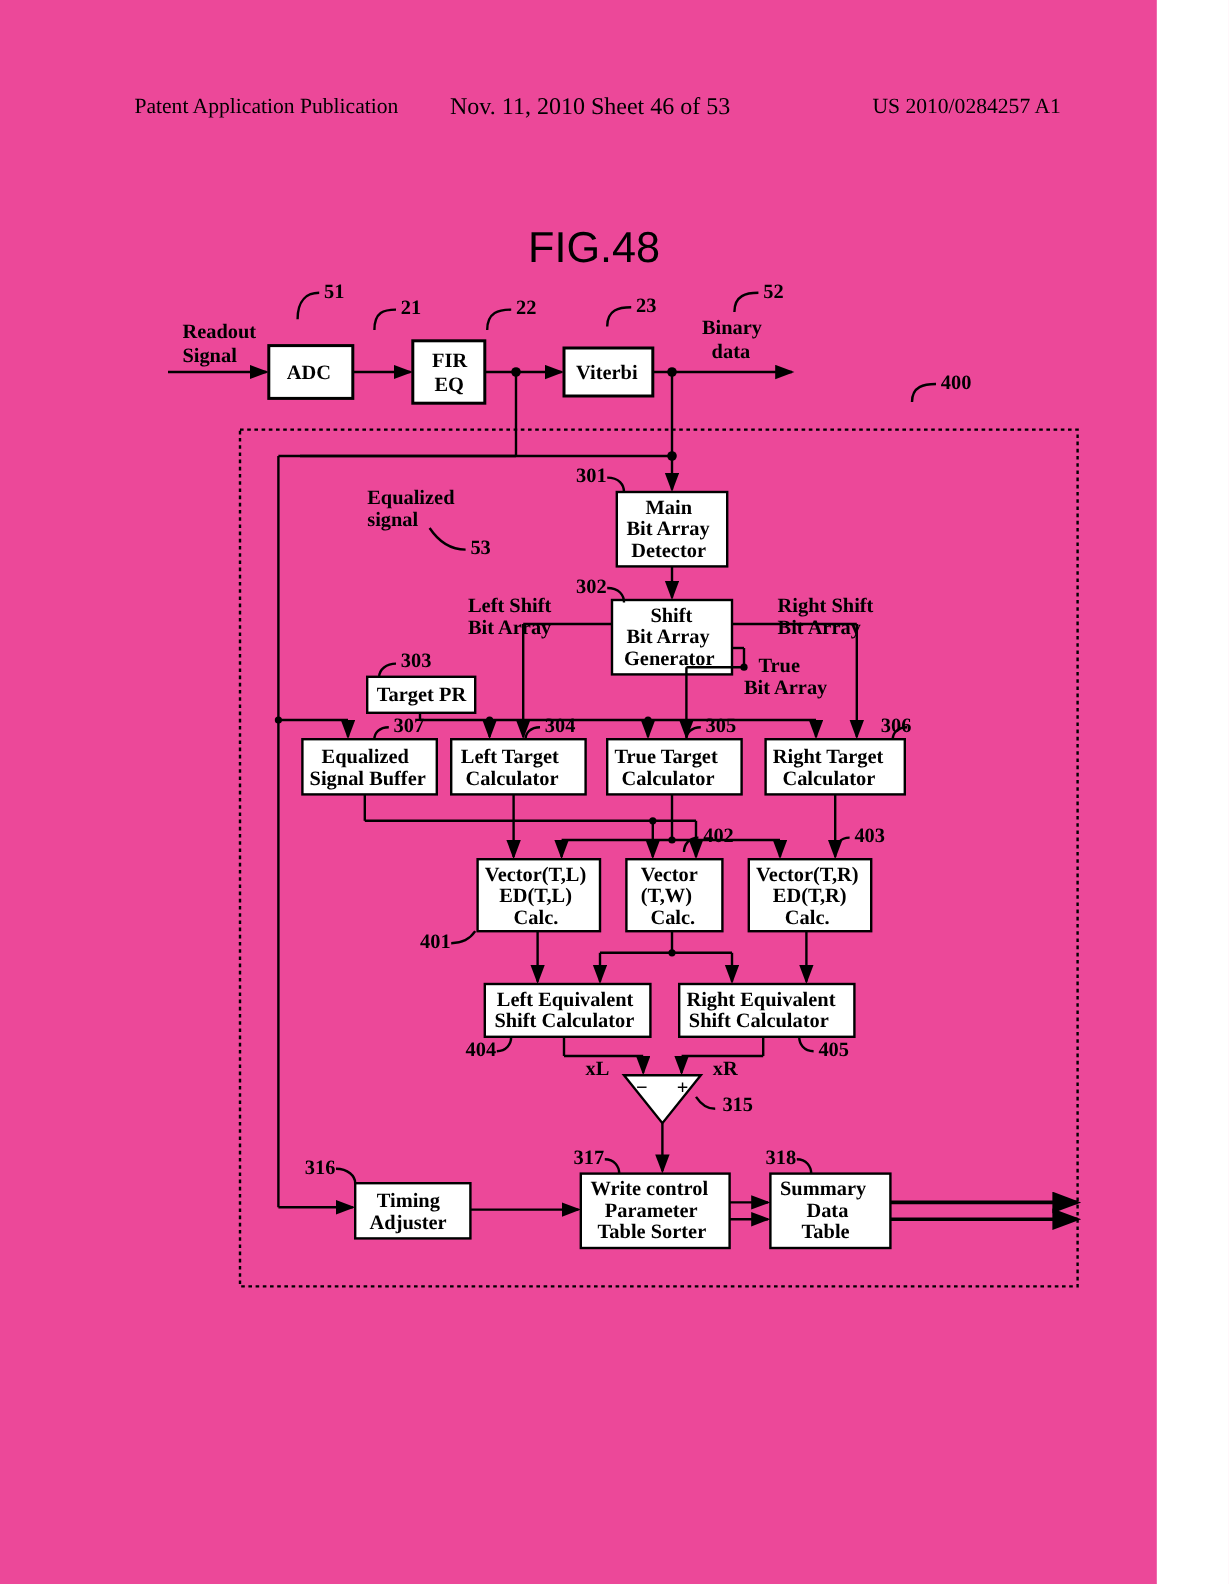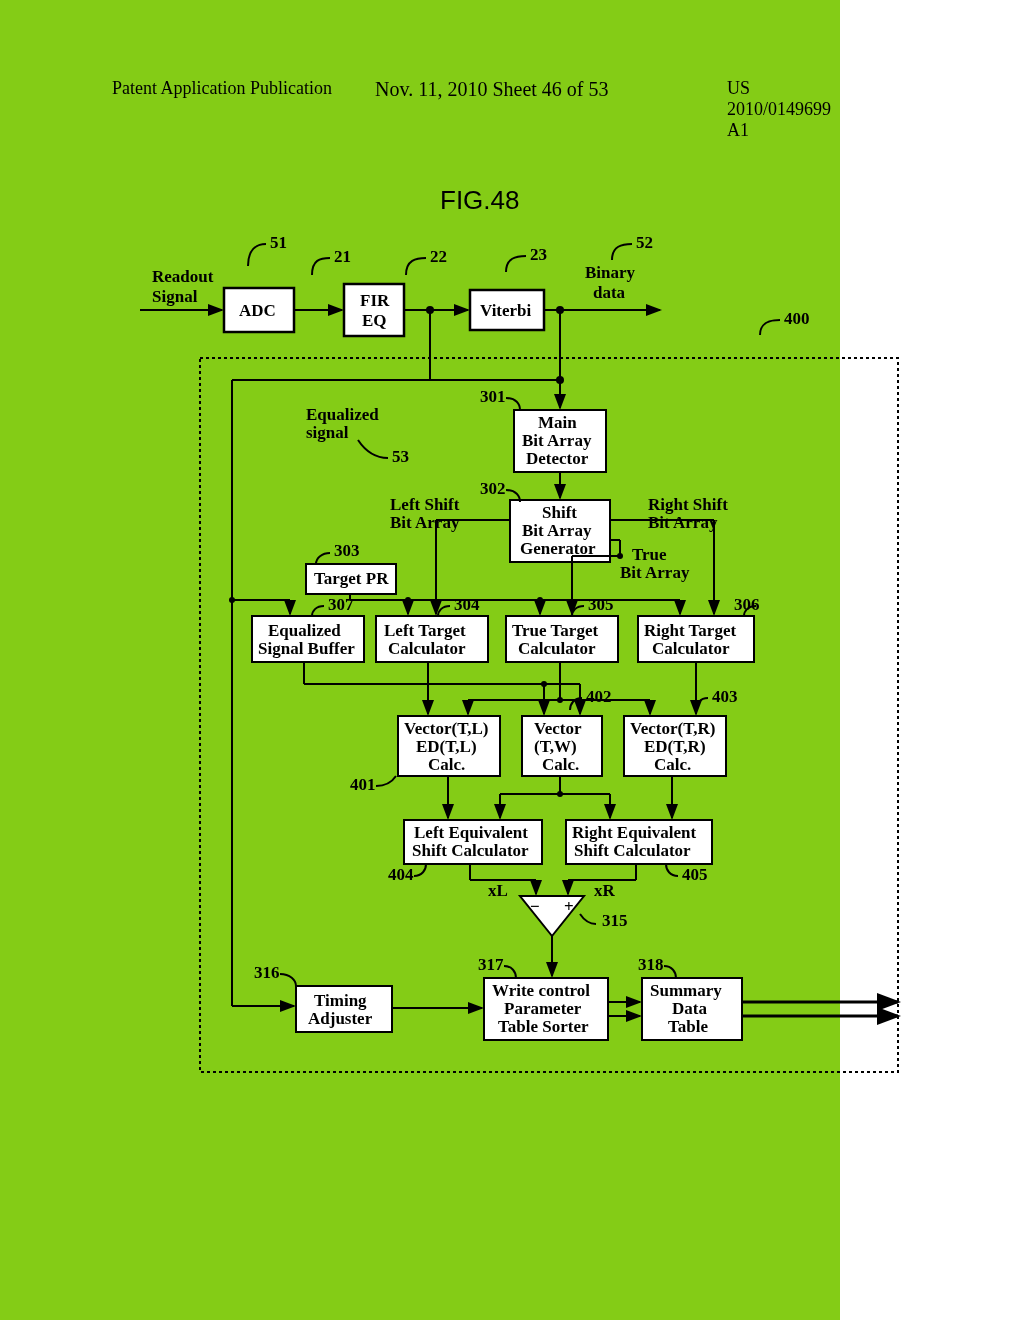--- a/index.html
+++ b/index.html
@@ -3,23 +3,23 @@
 <meta charset="utf-8">
 <style>
   html, body {
     margin: 0;
     padding: 0;
     background: #fff;
     font-family: "Times New Roman", Times, serif;
   }
   .page {
     position: relative;
-    width: 840px;
+    width: 964px;
     height: 1320px;
-    background: #84cc16;
+    background: #ec4899;
   }
   .header-left {
     position: absolute;
     top: 78px;
     left: 112px;
     font-size: 18px;
   }
   .header-center {
     position: absolute;
     top: 78px;
@@ -29,21 +29,21 @@
   .header-right {
     position: absolute;
     top: 78px;
     left: 727px;
     font-size: 18px;
   }
   .fig-title {
     position: absolute;
     top: 185px;
     left: 440px;
-    font-size: 26px;
+    font-size: 36px;
     font-family: Arial, Helvetica, sans-serif;
     font-weight: 400;
   }
   svg.diagram {
     position: absolute;
     top: 0;
     left: 0;
   }
   .box {
     fill: #fff;
@@ -83,21 +83,21 @@
   .dash {
     stroke-dasharray: 3 3;
   }
 </style>
 </head>
 <body>
 
 <div class="page">
   <div class="header-left">Patent Application Publication</div>
   <div class="header-center">Nov. 11, 2010  Sheet 46 of 53</div>
-  <div class="header-right">US 2010/0149699 A1</div>
+  <div class="header-right">US 2010/0284257 A1</div>
   <div class="fig-title">FIG.48</div>
 
   <svg class="diagram" width="1024" height="1320">
     <defs>
       <marker id="ah" markerWidth="10" markerHeight="10" refX="7" refY="3" orient="auto" markerUnits="strokeWidth">
         <path d="M0,0 L8,3 L0,6 Z" fill="#000"></path>
       </marker>
       <marker id="ahb" markerWidth="10" markerHeight="10" refX="7" refY="3" orient="auto" markerUnits="strokeWidth">
         <path d="M0,0 L8,3 L0,6 Z" fill="#000"></path>
       </marker>

